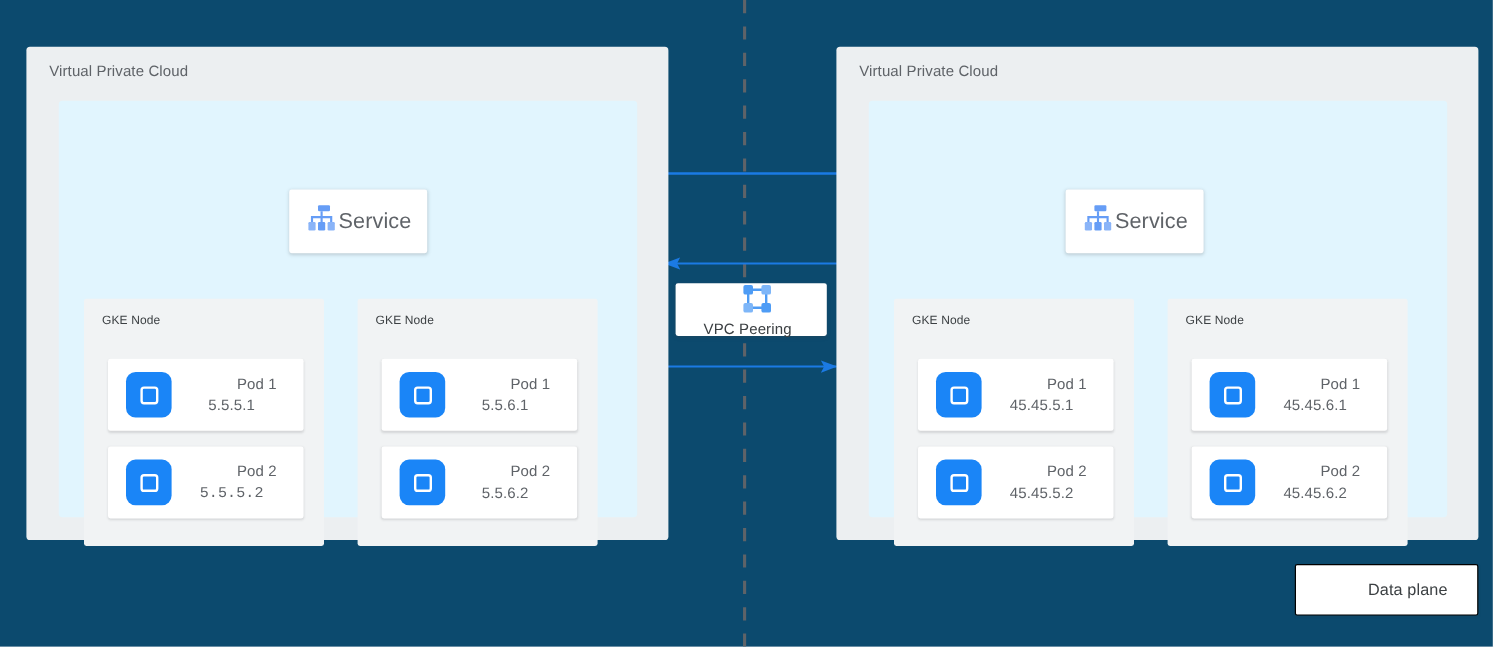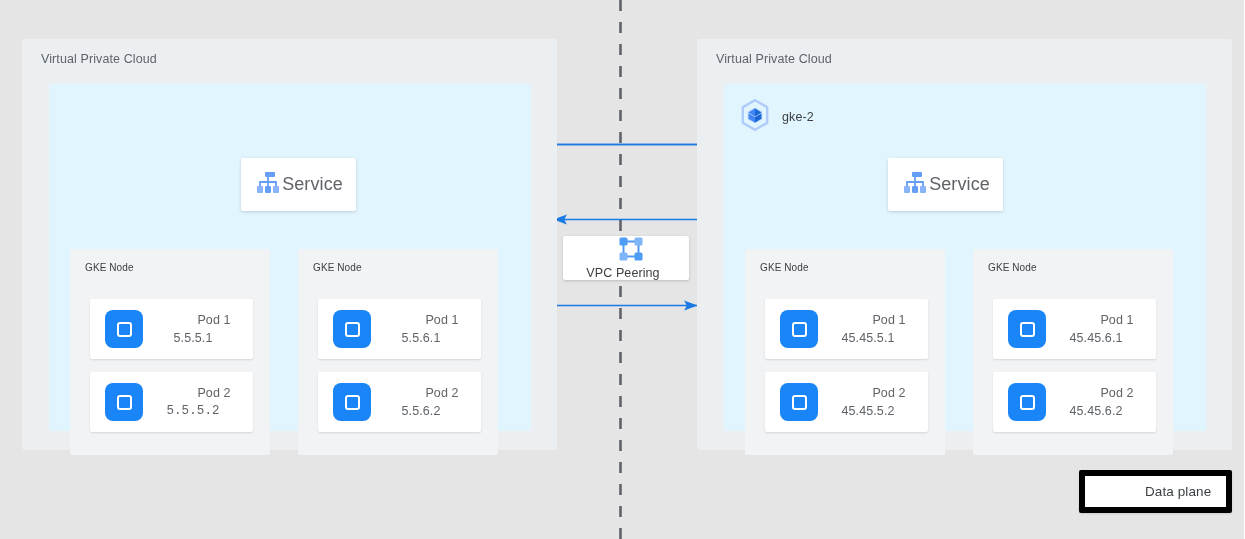--- a/index.html
+++ b/index.html
@@ -8,21 +8,21 @@
     background: #ffffff;
   }
   body {
     font-family: "Liberation Sans", sans-serif;
     -webkit-font-smoothing: antialiased;
   }
   #canvas {
     position: relative;
     width: 1244px;
     height: 539px;
-    background: #e5e5e5;
+    background: #0c4a6e;
     overflow: hidden;
   }
 
   
   .vpc {
     position: absolute;
     background: #eceff1;
     border-radius: 3px;
     box-sizing: border-box;
   }
@@ -166,21 +166,21 @@
     letter-spacing: .1px;
     margin-left: 5px;
     padding-right: 11px;
     white-space: nowrap;
   }
 
   
   .legend {
     position: absolute;
     background: #ffffff;
-    border: 6px solid #000000;
+    border: 1px solid #000000;
     border-radius: 2px;
     display: flex;
     align-items: center;
     box-sizing: border-box;
     box-shadow: 0 1px 2px rgba(60,64,67,.14);
   }
   .legend-label {
     font-size: 13.5px;
     color: #3c4043;
     letter-spacing: .1px;
@@ -293,33 +293,20 @@
       </div>
 
     </div>
   </div>
 
   <div class="vpc" style="left:697px; top:39px; width:535px; height:411px;">
     <div class="vpc-label">Virtual Private Cloud</div>
 
     <div class="cluster" style="left:27px; top:45px; width:482px; height:347px;">
 
-      <div class="cluster-head">
-        <span style="display:block;">
-          <svg width="34" height="34" viewBox="0 0 34 34" xmlns="http://www.w3.org/2000/svg">
-            <path d="M17 2.2 L29.2 9.2 L29.2 24.8 L17 31.8 L4.8 24.8 L4.8 9.2 Z" fill="none" stroke="#aecbfa" stroke-width="2.4"></path>
-            <path d="M17 9.6 L24.2 13.7 L24.2 21.2 L17 25.3 L9.8 21.2 L9.8 13.7 Z" fill="#aecbfa"></path>
-            <path d="M17 10.6 L17 18.4 L10.6 14.6 Z" fill="#4285f4"></path>
-            <path d="M17 10.6 L17 18.4 L23.4 14.6 Z" fill="#1967d2"></path>
-            <path d="M10.6 15.6 L17 19.3 L17 24.4 L10.6 20.7 Z" fill="#4285f4"></path>
-            <path d="M23.4 15.6 L17 19.3 L17 24.4 L23.4 20.7 Z" fill="#1967d2"></path>
-          </svg>
-        </span>
-        <span class="cluster-name">gke-2</span>
-      </div>
 
       <div class="service" style="left:164px; top:74px; width:115px; height:53px;">
         <span class="service-icon">
           <svg width="26" height="26" viewBox="0 0 26 26" xmlns="http://www.w3.org/2000/svg">
             <rect x="10" y="2" width="10" height="5" rx="1" fill="#669df6"></rect>
             <rect x="2" y="16" width="6" height="7" rx="1" fill="#8ab4f8"></rect>
             <rect x="10" y="16" width="6" height="7" rx="1" fill="#669df6"></rect>
             <rect x="18" y="16" width="6" height="7" rx="1" fill="#8ab4f8"></rect>
             <path d="M13 7 L13 12 M5 16 L5 12 L21 12 L21 16 M13 12 L13 16" stroke="#669df6" stroke-width="1.8" fill="none"></path>
           </svg>

